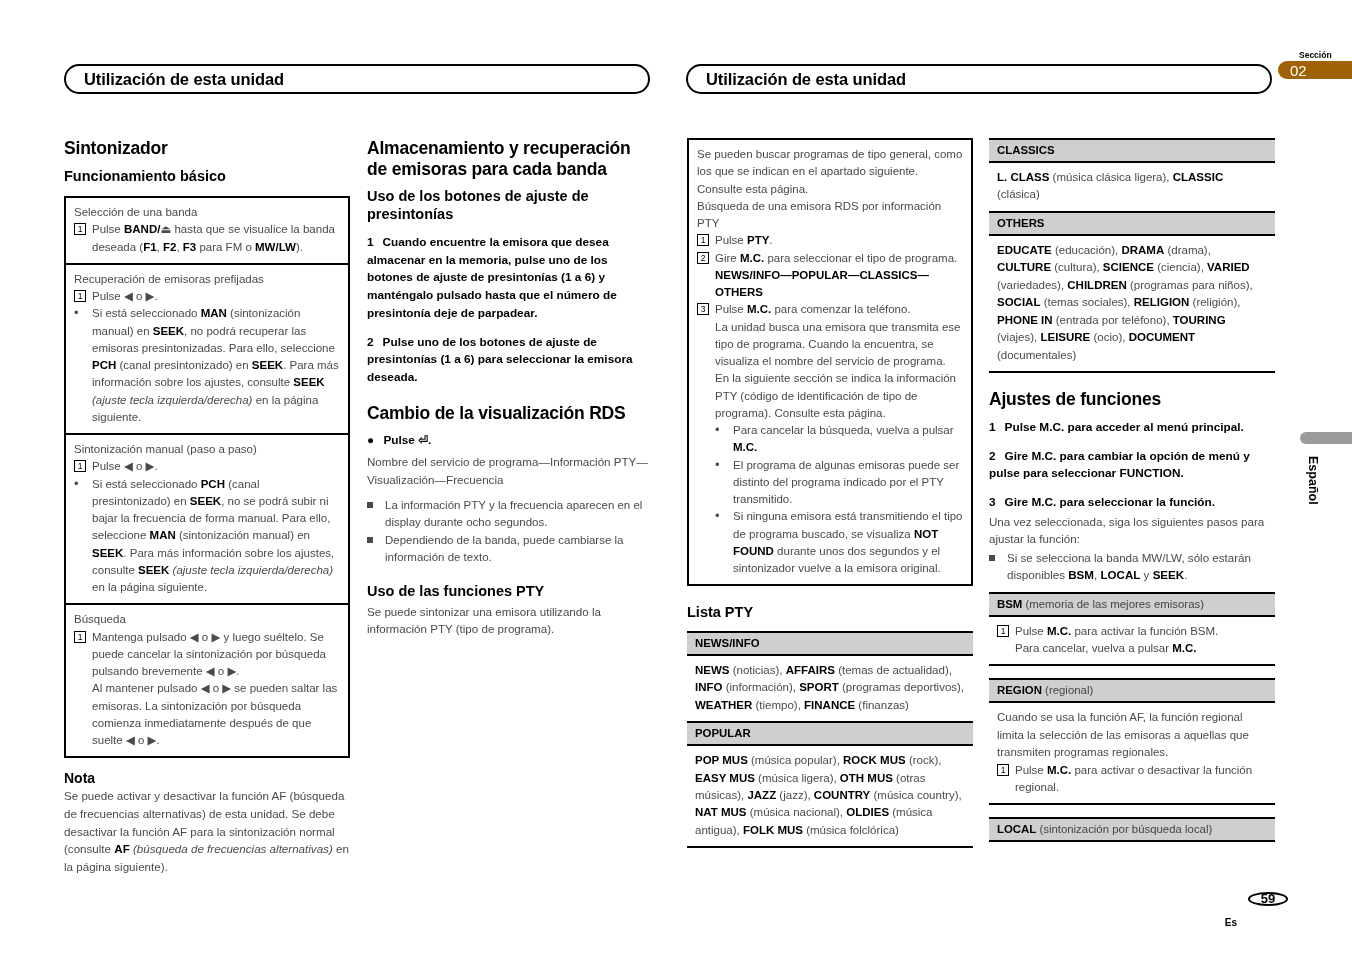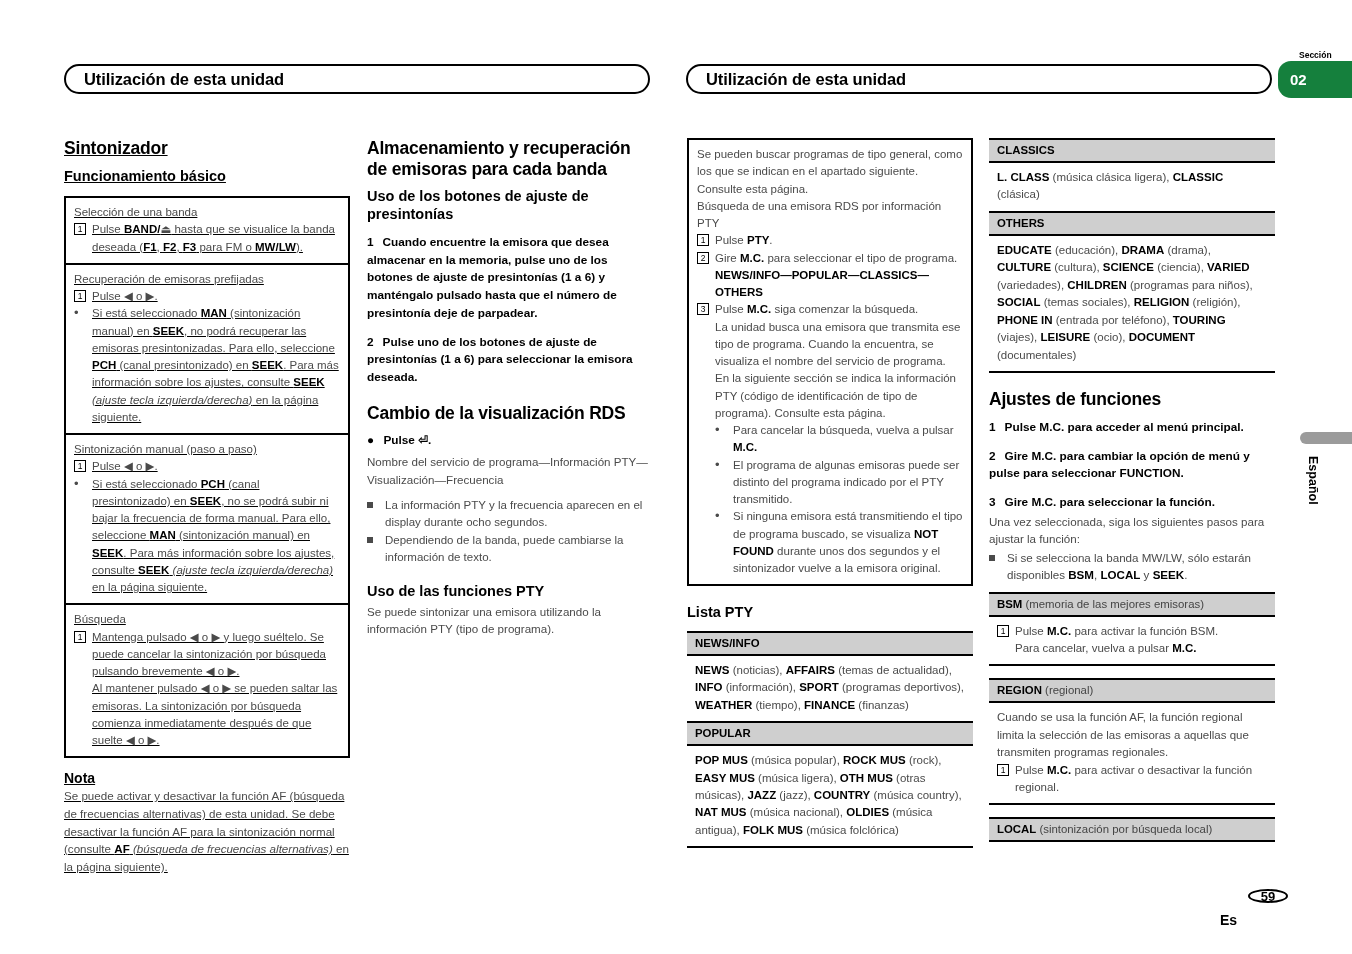--- a/index.html
+++ b/index.html
@@ -43,29 +43,29 @@
     width: 74px;
   }
   .section-tab-label {
     font-size: 8.5px;
     font-weight: bold;
     margin-left: 21px;
     margin-bottom: 1px;
     display: block;
   }
   .section-tab-pill {
-    background: #15803d;
+    background: #a16207;
     color: #fff;
-    height: 37px;
+    height: 18px;
     border-radius: 13px 0 0 13px;
     display: flex;
     align-items: center;
     padding-left: 12px;
     font-size: 15px;
-    font-weight: bold;
+    font-weight: normal;
     box-sizing: border-box;
   }
 
   
   .lang-tab {
     position: absolute;
     left: 1300px;
     top: 432px;
     width: 46px;
     height: 132px;
@@ -88,21 +88,21 @@
     font-weight: bold;
     letter-spacing: 0px;
   }
 
   
   .col {
     position: absolute;
     top: 138px;
     width: 286px;
   }
-  #col1 { left: 64px; text-decoration: underline;  }
+  #col1 { left: 64px;  }
   #col2 { left: 367px; }
   #col3 { left: 687px; }
   #col4 { left: 989px; }
 
   
   h2.sec-title {
     font-size: 17.5px;
     font-weight: bold;
     margin: 0 0 9px 0;
     line-height: 1.18;
@@ -222,21 +222,21 @@
   
   .footer {
     position: absolute;
     right: 64px;
     bottom: 26px;
     display: flex;
     align-items: center;
     gap: 11px;
   }
   .footer .es {
-    font-size: 14px;
+    font-size: 10px;
     font-weight: bold;
     margin-top: 48px;
   }
   .footer .pageno {
     border: 2.2px solid #000;
     border-radius: 50%;
     width: 40px;
     height: 14px;
     display: flex;
     align-items: center;
@@ -362,21 +362,21 @@
         <div class="li ">
           <span class="mk"><span class="sq">2</span></span>
           <span class="tx"><span>Gire </span><span class="bold">M.C.</span><span> para seleccionar el tipo de programa.</span></span>
         </div>
         <div class="li cont">
           <span class="mk"></span>
           <span class="tx"><span class="bold">NEWS/INFO—POPULAR—CLASSICS—OTHERS</span></span>
         </div>
         <div class="li ">
           <span class="mk"><span class="sq">3</span></span>
-          <span class="tx"><span>Pulse </span><span class="bold">M.C.</span><span> siga comenzar la búsqueda.</span></span>
+          <span class="tx"><span>Pulse </span><span class="bold">M.C.</span><span> para comenzar la teléfono.</span></span>
         </div>
         <div class="li cont">
           <span class="mk"></span>
           <span class="tx">La unidad busca una emisora que transmita ese tipo de programa. Cuando la encuentra, se visualiza el nombre del servicio de programa.</span>
         </div>
         <div class="li cont">
           <span class="mk"></span>
           <span class="tx">En la siguiente sección se indica la información PTY (código de identificación de tipo de programa). Consulte esta página.</span>
         </div>
         <div class="li" style="padding-left:18px">

